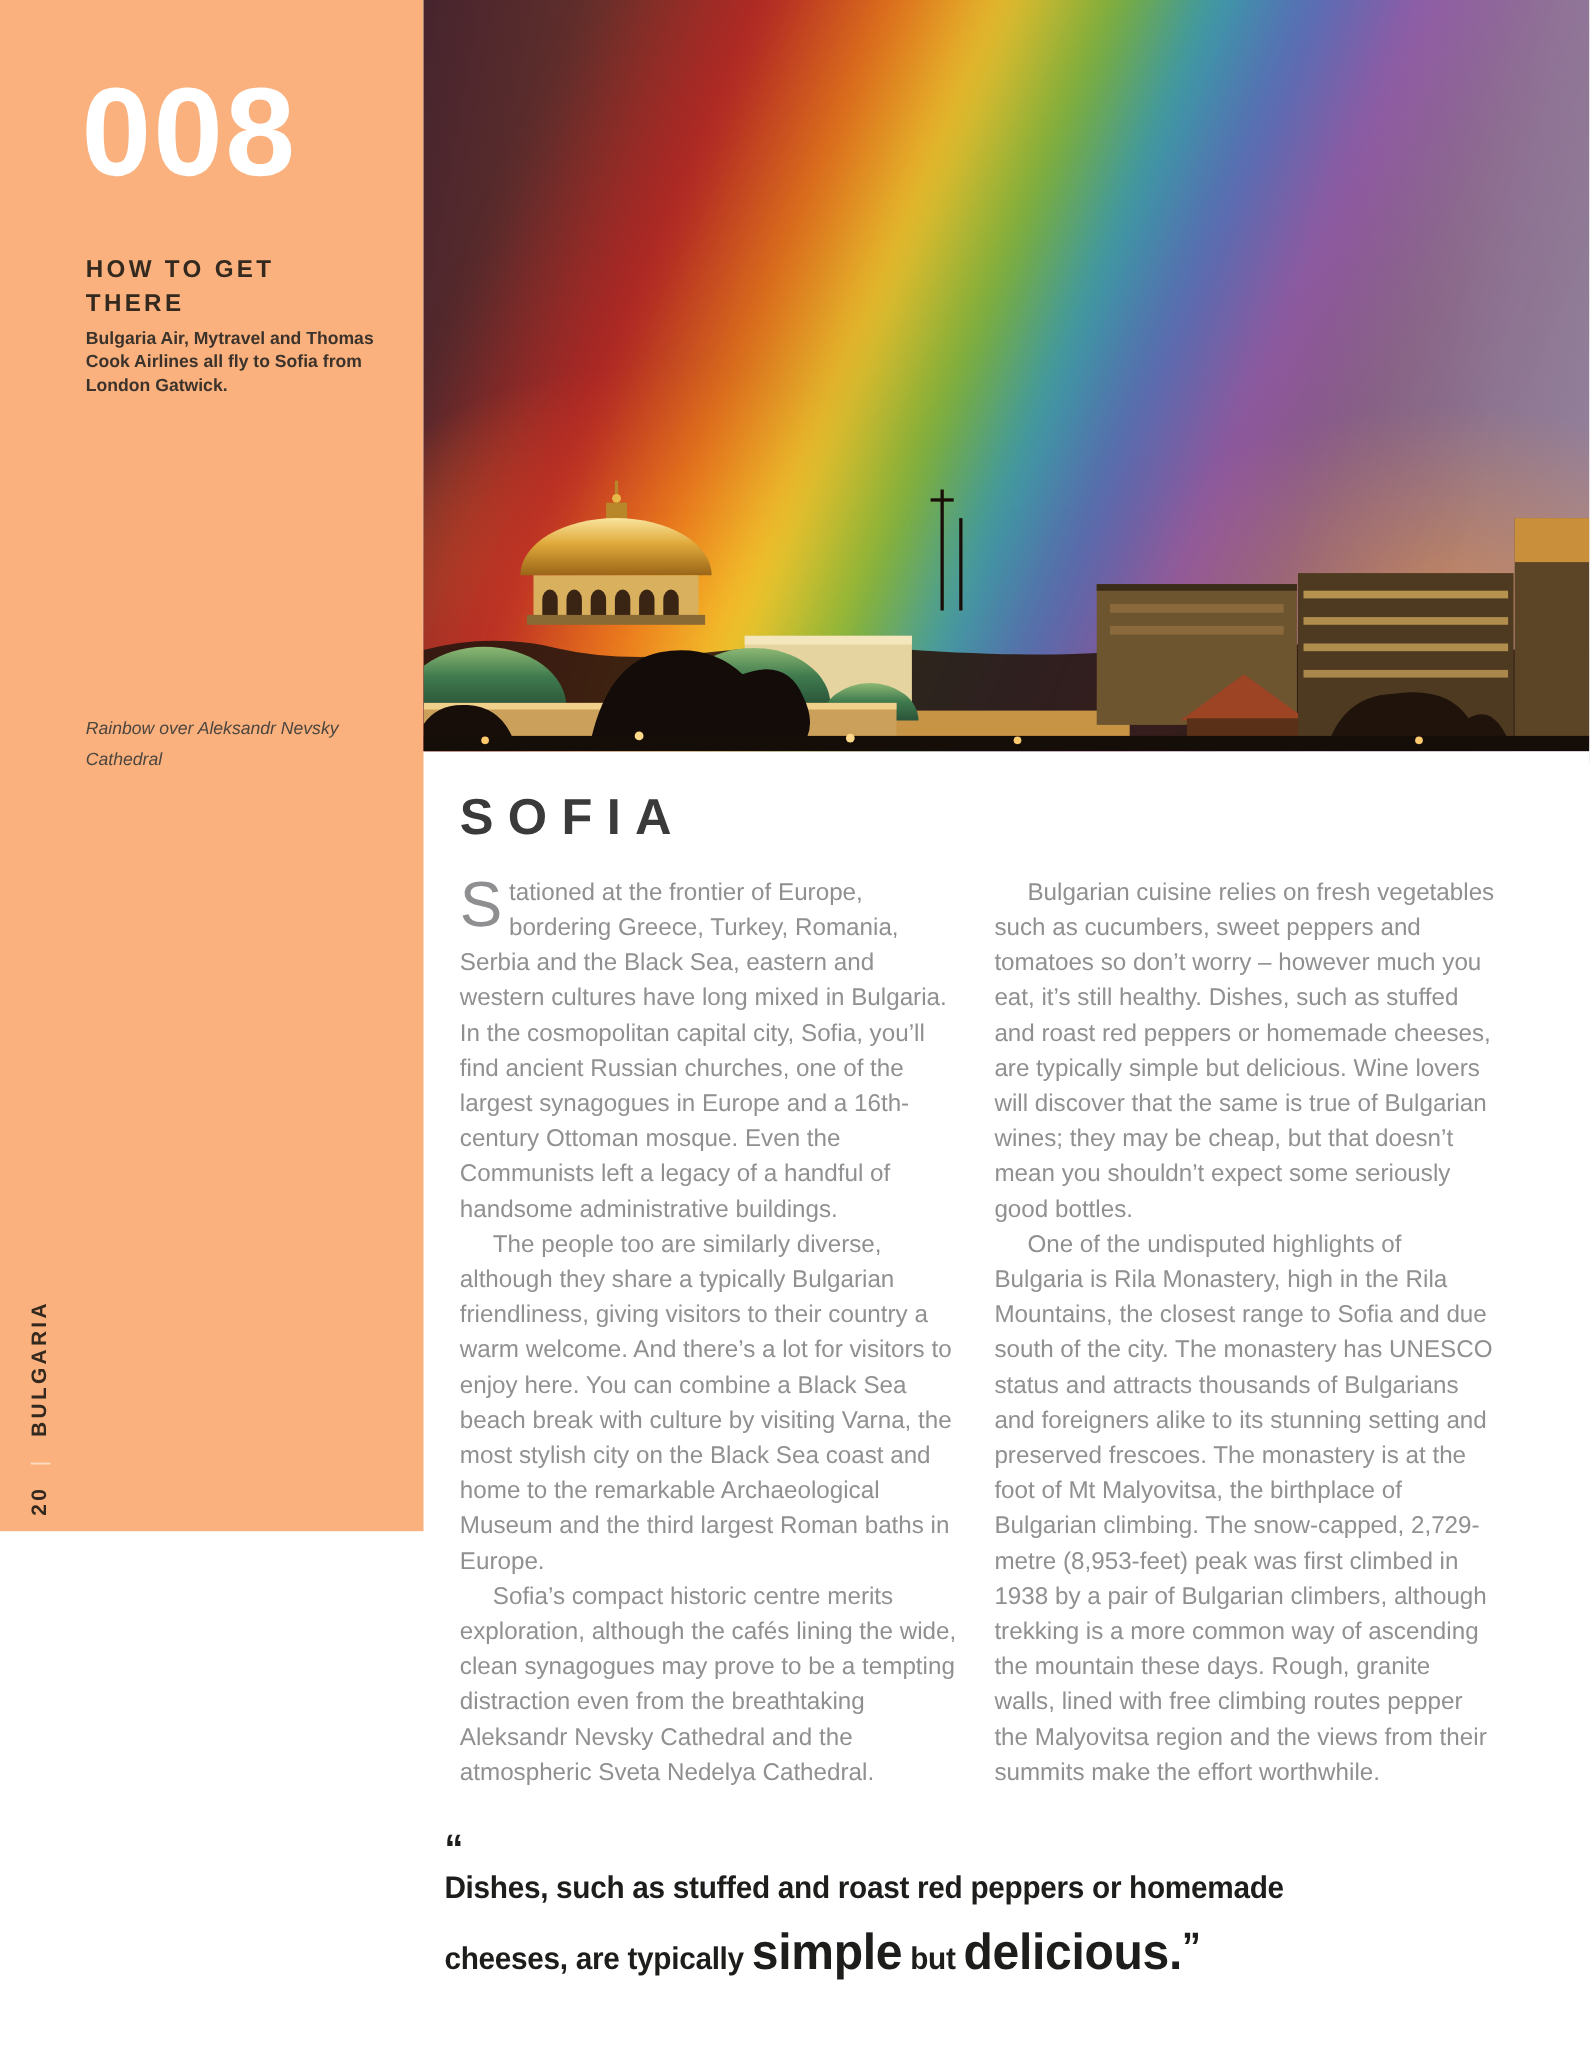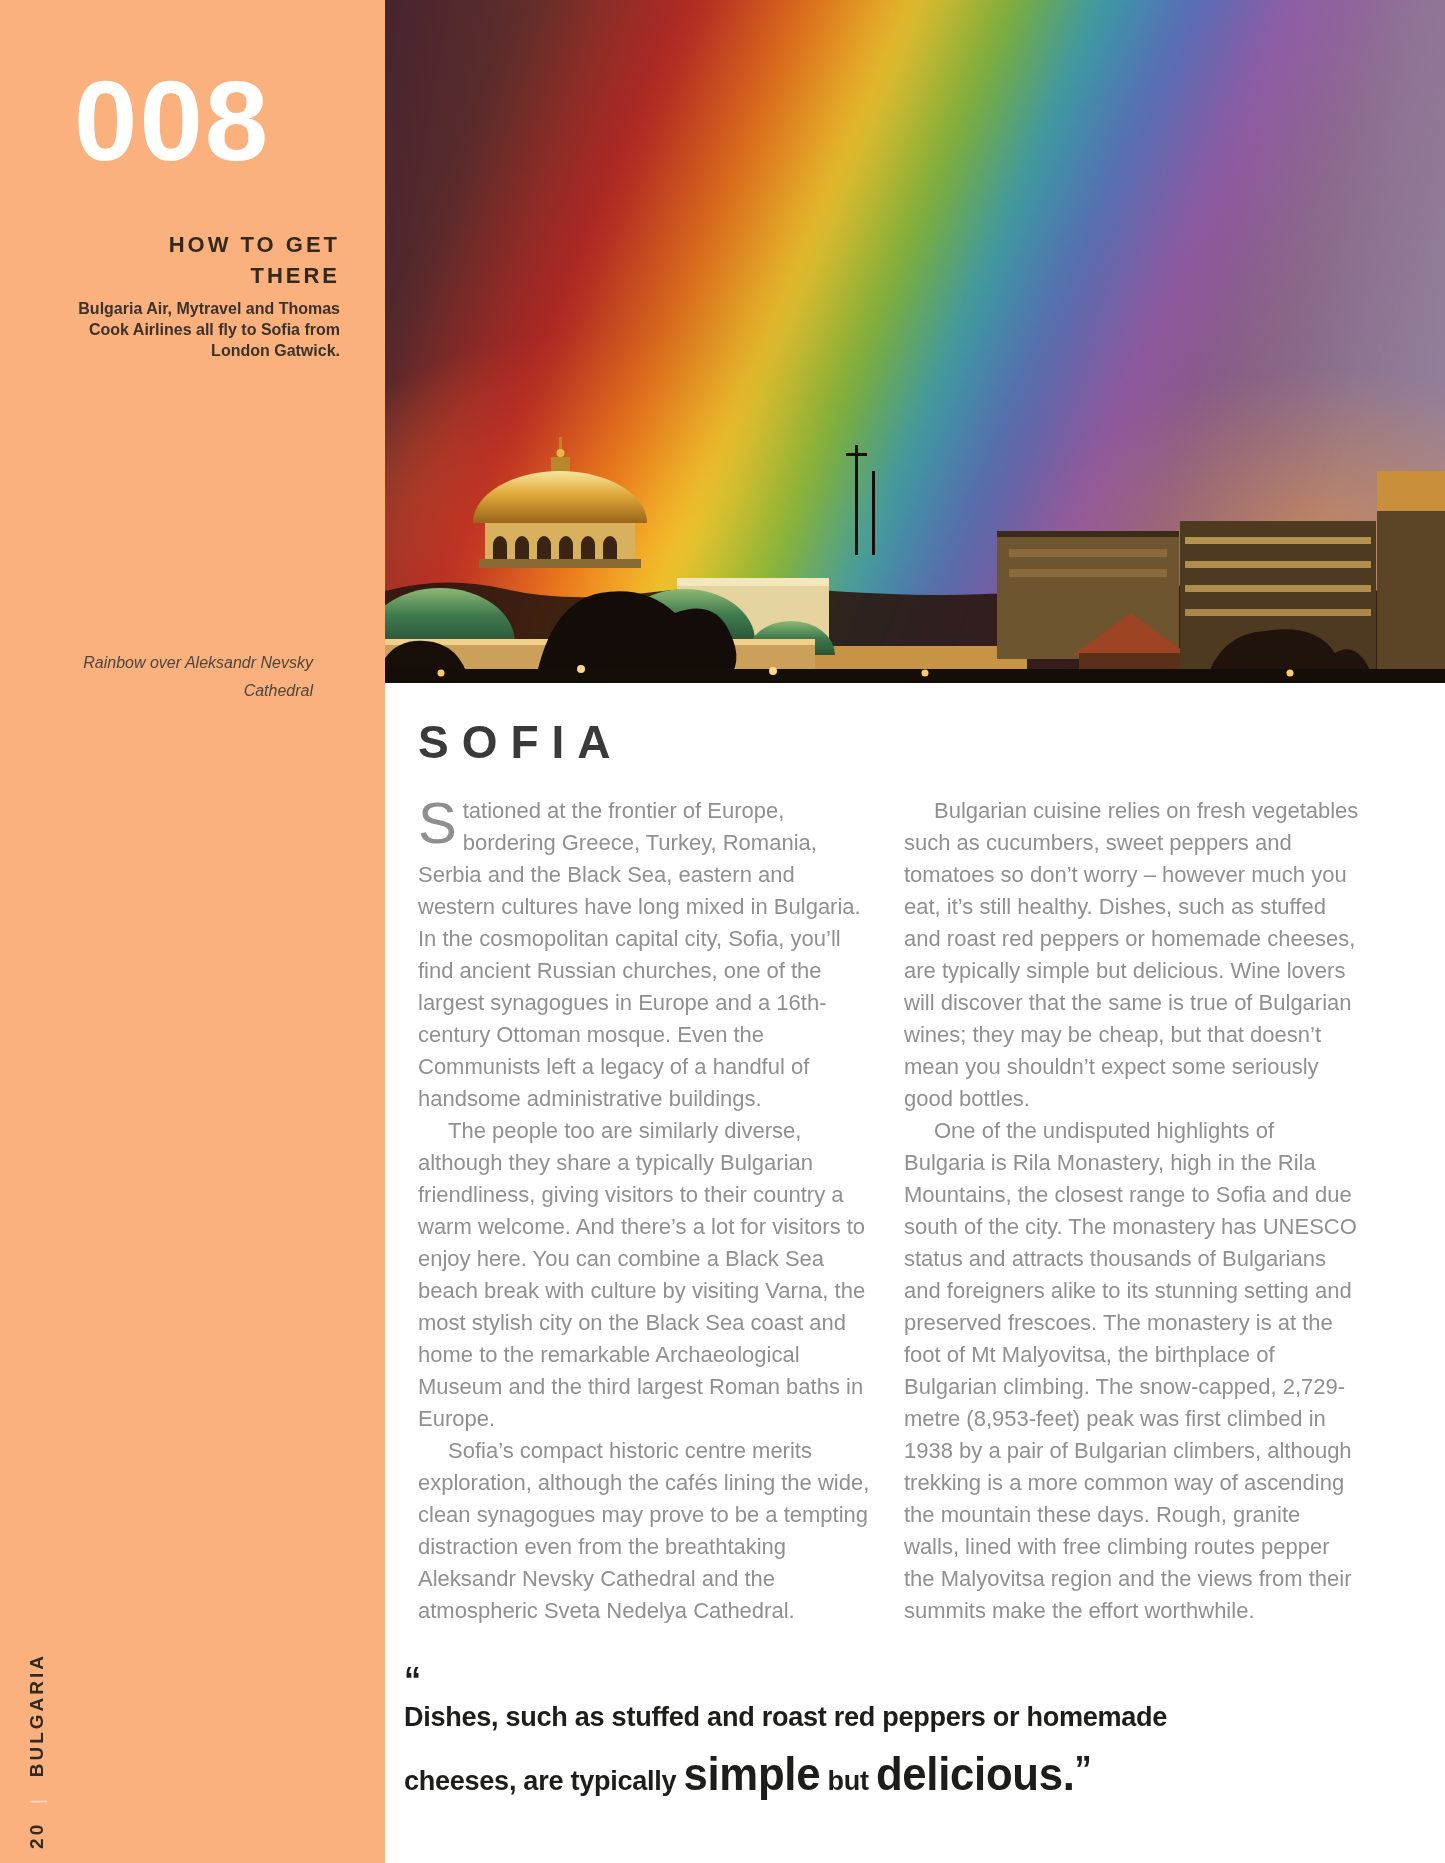--- a/index.html
+++ b/index.html
@@ -3,21 +3,21 @@
 <meta charset="utf-8">
 <style>
   html,body { margin:0; padding:0; background:#e8e8e8; }
   .page {
     position:relative; width:1445px; height:1863px; margin:0 auto;
     background:#ffffff; overflow:hidden;
     font-family:"Liberation Sans", sans-serif;
   }
 
   
-  .sidebar { position:absolute; left:0; top:0; width:385px; height:1863px; background:#FAB17E;text-align:right; }
+  .sidebar { position:absolute; left:0; top:0; width:385px; height:1392px; background:#FAB17E; }
   .issue-number {
     position:absolute; left:74px; top:58px;
     font-size:114px; line-height:1.1; font-weight:600; color:#ffffff; letter-spacing:2px;
   }
   .info-block { position:absolute; left:78px; width:262px; }
   .block-how { top:230px; }
   .block-contacts { top:332px; }
   .info-block h3 {
     margin:0 0 6px 0; font-size:22px; font-weight:bold; letter-spacing:3px;
     color:#34291f; line-height:1.4;

